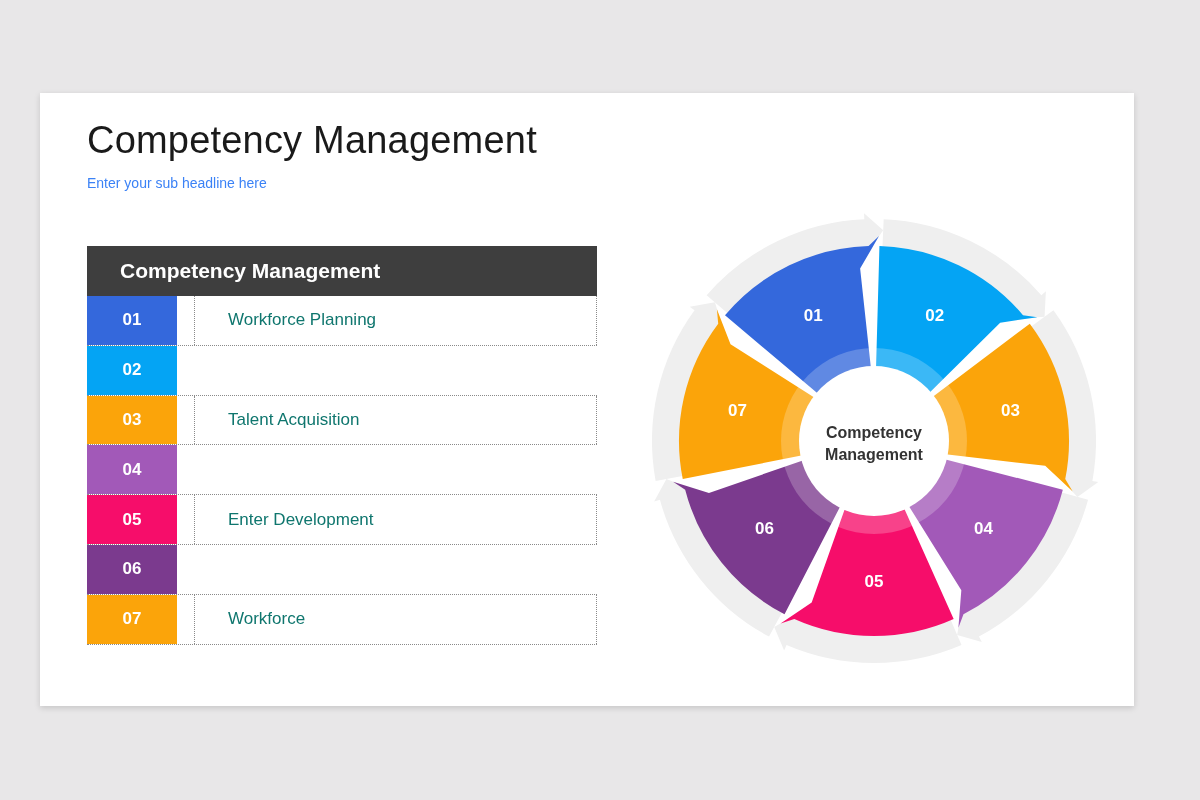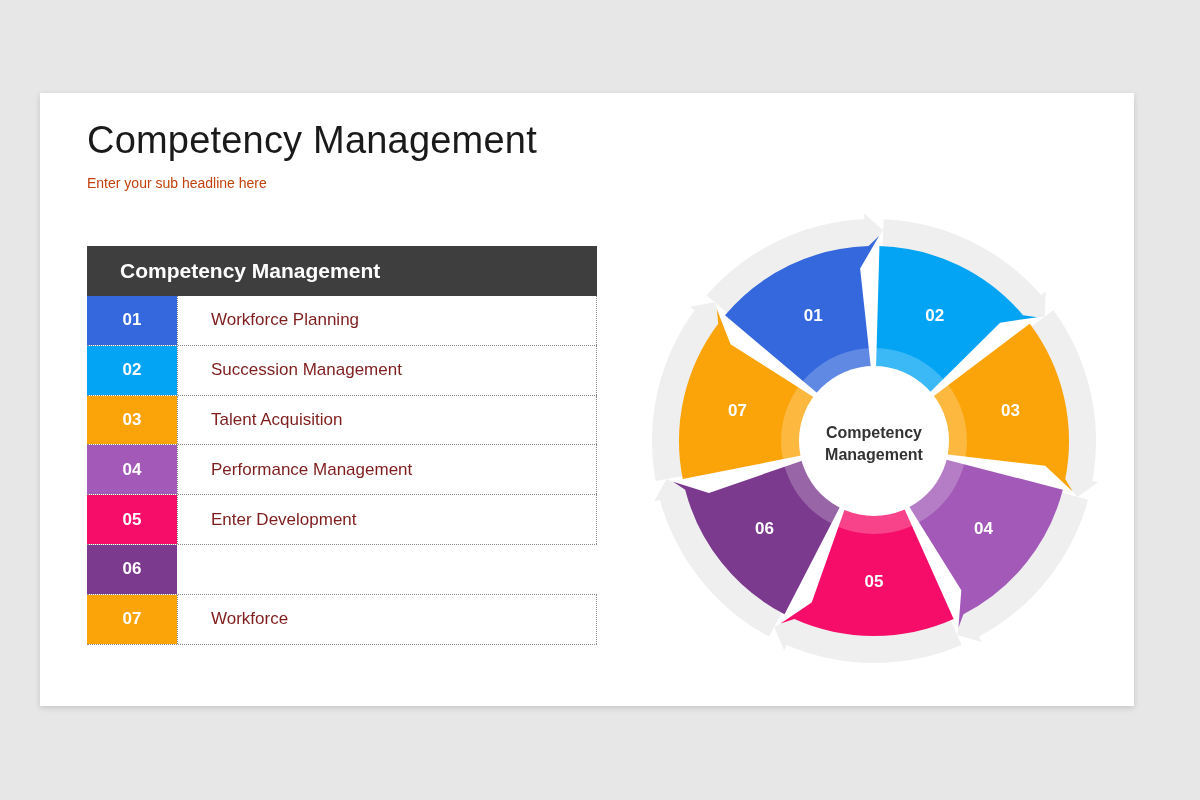--- a/index.html
+++ b/index.html
@@ -1,52 +1,50 @@
 <!DOCTYPE html>
 <html><head>
 <meta charset="utf-8">
 <style>
   html, body { margin:0; padding:0; }
   body { width:1200px; height:800px; background:#e8e7e8; position:relative; overflow:hidden; font-family:"Liberation Sans", sans-serif; }
   .slide { position:absolute; left:40px; top:93px; width:1094px; height:613px; background:#ffffff; box-shadow:0 2px 6px rgba(0,0,0,0.15); }
   .title { position:absolute; left:47px; top:26px; font-size:38px; color:#1a1a1a; font-family:"Liberation Sans", sans-serif; letter-spacing:0.2px; }
-  .subtitle { position:absolute; left:47px; top:82px; font-size:14px; color:#c2410c; }
+  .subtitle { position:absolute; left:47px; top:82px; font-size:14px; color:#3b82f6; }
   .table { position:absolute; left:47px; top:153px; width:510px; }
   .thead { height:50px; background:#3e3e3e; color:#fff; font-weight:bold; font-size:21px; line-height:50px; padding-left:33px; box-sizing:border-box; }
   .row { height:49.8px; display:flex; border-bottom:1px dotted #8a8a8a; box-sizing:border-box; }
   .num { width:90px; color:#fff; font-weight:bold; font-size:17px; display:flex; align-items:center; justify-content:center; box-sizing:border-box; }
-  .label { flex:1; border-right:1px dotted #8a8a8a; border-left:1px dotted #8a8a8a; font-size:17px; color:#7f1d1d; display:flex; align-items:center; padding-left:33px; }
+  .label { flex:1; border-right:1px dotted #8a8a8a; border-left:1px dotted #8a8a8a; font-size:17px; color:#0f766e; display:flex; align-items:center; padding-left:33px;margin-left:17px; }
   .wheel { position:absolute; left:0; top:0; width:1200px; height:800px; pointer-events:none; }
   .wheel text { font-family:"Liberation Sans", sans-serif; }
 </style>
 </head>
 <body>
 
 <div class="slide">
   <div class="title">Competency Management</div>
   <div class="subtitle">Enter your sub headline here</div>
 
   <div class="table">
     <div class="thead">Competency Management</div>
     <div id="rows">
         <div class="row">
           <div class="num" style="background: rgb(52, 104, 220);">01</div>
           <div class="label">Workforce Planning</div>
         </div>
         <div class="row">
           <div class="num" style="background: rgb(4, 164, 244);">02</div>
-          <div class="label">Succession Management</div>
         </div>
         <div class="row">
           <div class="num" style="background: rgb(251, 164, 10);">03</div>
           <div class="label">Talent Acquisition</div>
         </div>
         <div class="row">
           <div class="num" style="background: rgb(162, 89, 184);">04</div>
-          <div class="label">Performance Management</div>
         </div>
         <div class="row">
           <div class="num" style="background: rgb(246, 13, 106);">05</div>
           <div class="label">Enter Development</div>
         </div>
         <div class="row">
           <div class="num" style="background: rgb(123, 58, 142);">06</div>
         </div>
         <div class="row">
           <div class="num" style="background: rgb(251, 164, 10);">07</div>

